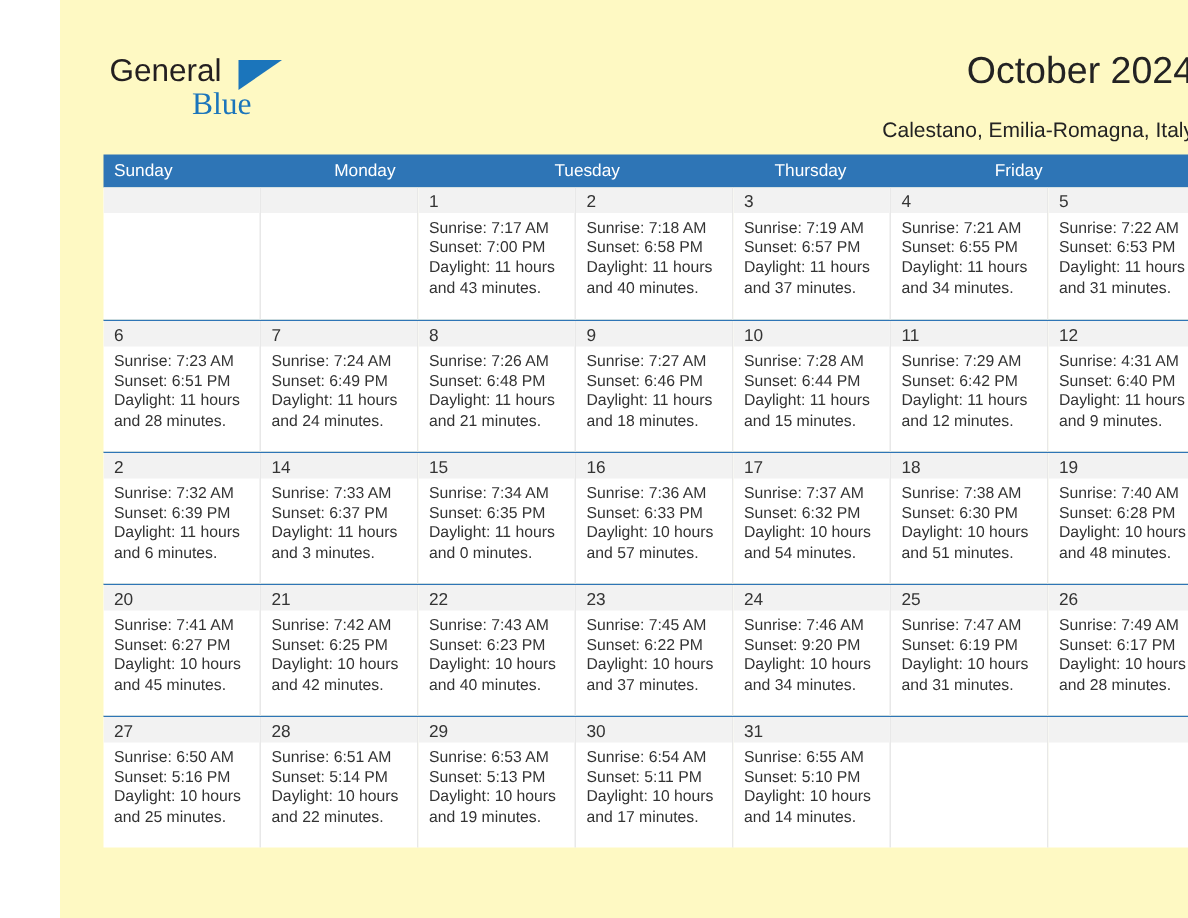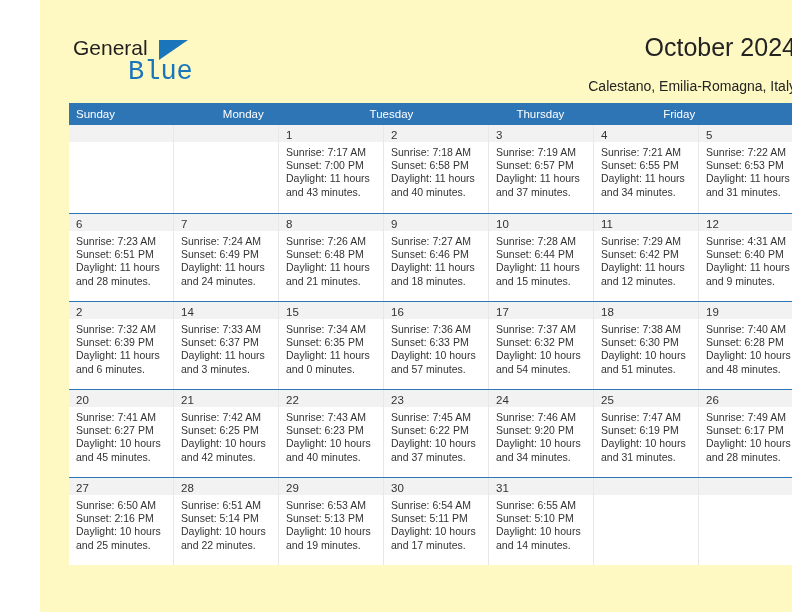--- a/index.html
+++ b/index.html
@@ -32,23 +32,23 @@
     position: absolute;
     left: 0; top: 0;
     font-size: 21px;
     color: #231f20;
     letter-spacing: 0px;
     font-family: "Liberation Sans", sans-serif;
   }
   .logo-blue {
     position: absolute;
     left: 55px; top: 21px;
-    font-size: 27px;
+    font-size: 21px;
     color: #1b75bb;
-    font-family: Liberation Mono, monospace;
+    font-family: Liberation Serif, serif;
   }
   .logo-tri {
     position: absolute;
     left: 86px; top: 4px;
     width: 0; height: 0;
     border-left: 29px solid #1b75bb;
     border-bottom: 20px solid transparent;
   }
   .title {
     position: absolute;
@@ -390,21 +390,21 @@
               <div>Daylight: 10 hours</div>
               <div>and 28 minutes.</div>
             </div>
           </div>
         </div>
         <div class="week">
           <div class="day">
             <div class="day-num-band"><span class="day-num">27</span></div>
             <div class="day-info">
               <div>Sunrise: 6:50 AM</div>
-              <div>Sunset: 2:16 PM</div>
+              <div>Sunset: 5:16 PM</div>
               <div>Daylight: 10 hours</div>
               <div>and 25 minutes.</div>
             </div>
           </div>
           <div class="day">
             <div class="day-num-band"><span class="day-num">28</span></div>
             <div class="day-info">
               <div>Sunrise: 6:51 AM</div>
               <div>Sunset: 5:14 PM</div>
               <div>Daylight: 10 hours</div>

